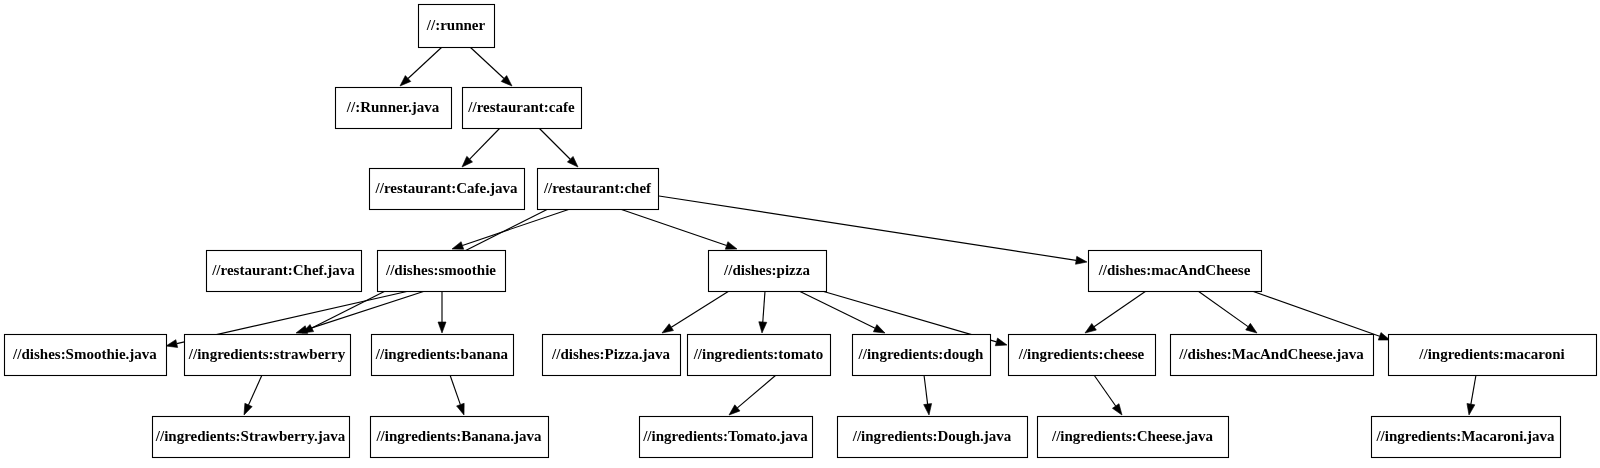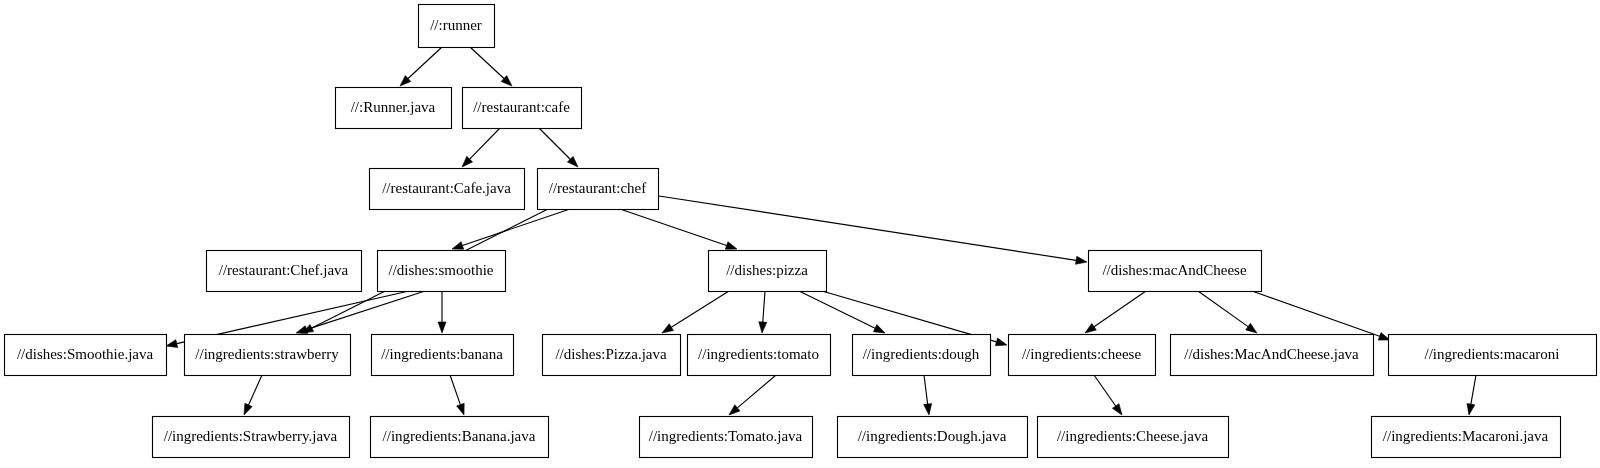--- a/index.html
+++ b/index.html
@@ -7,20 +7,21 @@
     padding: 0;
     background: #ffffff;
   }
   #graph-root {
     position: relative;
     width: 1600px;
     height: 468px;
     background: #ffffff;
     font-family: "Liberation Serif", "DejaVu Serif", serif;
     overflow: hidden;
+    font-weight: bold;
   }
   svg#graph-svg {
     position: absolute;
     left: 0;
     top: 0;
     width: 1600px;
     height: 468px;
     display: block;
   }
   .node-box {

